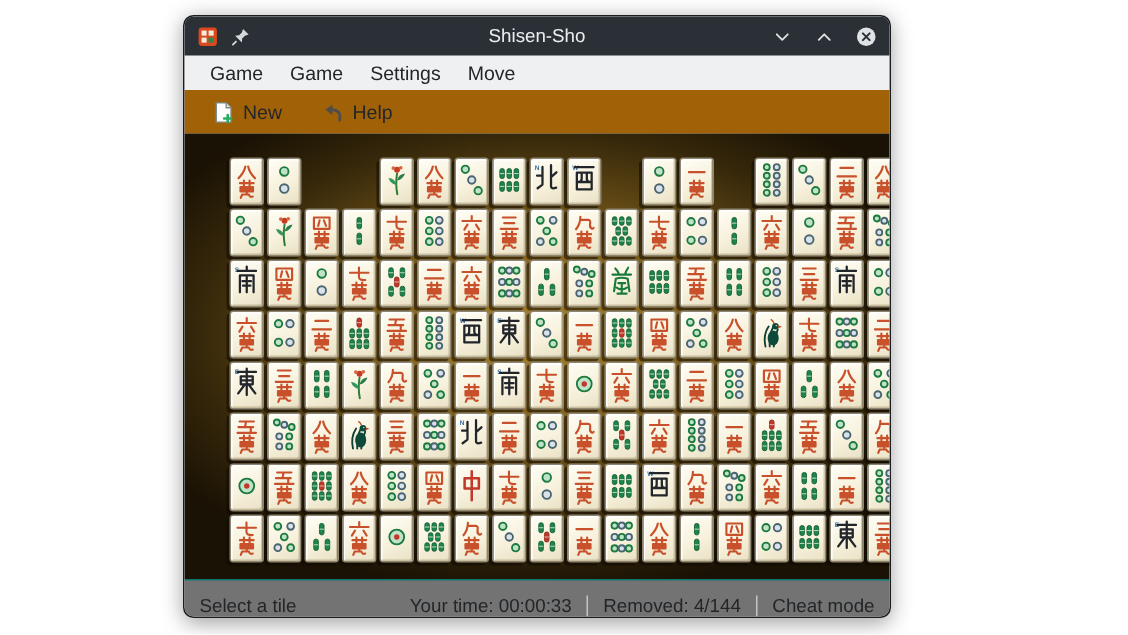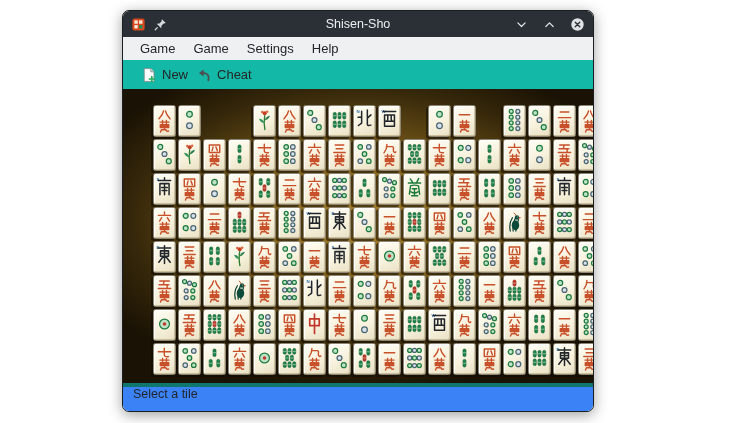--- a/index.html
+++ b/index.html
@@ -14,21 +14,21 @@
             padding:0 8px;flex:0 0 auto;}
   .tb-left{display:flex;align-items:center;gap:7px;}
   .title-text{position:absolute;left:0;right:0;text-align:center;color:#eceff1;font-size:12.5px;}
   .tb-right{margin-left:auto;display:flex;align-items:center;gap:12px;z-index:2;}
   .winbtn{width:16px;height:16px;display:flex;align-items:center;justify-content:center;cursor:default;}
   
   .menubar{height:23px;background:#eff0f1;display:flex;align-items:center;padding:0 8px;
            font-size:13px;color:#232629;flex:0 0 auto;}
   .menu-item{padding:2px 9px;border-radius:2px;}
   
-  .toolbar{height:29px;background:#14b8a6;display:flex;align-items:center;
+  .toolbar{height:29px;background:#a16207;display:flex;align-items:center;gap:18px;
            padding:0 14px;font-size:13px;color:#232629;flex:0 0 auto;}
   .tb-btn{display:flex;align-items:center;gap:5px;padding:2px 4px;border-radius:3px;}
   .tb-label{color:#232629;}
   
   .gamearea{position:relative;flex:1 1 auto;
     background:radial-gradient(ellipse 62% 58% at 50% 45%,
       #a8822b 0%, #8d6a20 26%, #634a15 52%, #35270a 78%, #1a1204 100%);}
   .board{position:absolute;left:29px;top:15px;display:grid;
          grid-template-columns:repeat(18,25px);grid-auto-rows:34px;}
   .cell{width:25px;height:34px;position:relative;}
@@ -36,22 +36,22 @@
         background:linear-gradient(155deg,#fffef6 0%,#f7f1dc 55%,#e9e1c5 100%);
         border:1px solid #8d8672;border-radius:2.5px;
         box-shadow:-2px 2px 0 rgba(15,9,1,.55), inset 1px 1px 0 #ffffff, inset -1px -1px 0 rgba(150,130,85,.4);}
   .face{width:19px;height:26px;display:block;margin:1px auto 0;}
   .char{stroke:#c8502a;fill:none;stroke-width:1.5;stroke-linecap:round;stroke-linejoin:round;}
   .wind{stroke:#22262b;fill:none;stroke-width:1.6;stroke-linecap:round;stroke-linejoin:round;}
   .windletter{font-family:"Liberation Sans",sans-serif;font-size:4.6px;fill:#2e6da4;font-weight:bold;}
   .drg{stroke:#1a7a3a;fill:none;stroke-width:1.5;stroke-linecap:round;stroke-linejoin:round;}
   .drr{stroke:#c0392b;fill:none;stroke-width:1.8;stroke-linecap:round;stroke-linejoin:round;}
   
-  .statusbar{height:24px;background:#3b82f6;border-top:4px solid #0f766e;flex:0 0 auto;
-             display:flex;align-items:flex-start;font-size:12.5px;color:#232629;padding:0 10px;}
+  .statusbar{height:24px;background:#737373;border-top:1px solid #0f766e;flex:0 0 auto;
+             display:flex;align-items:flex-end;font-size:12.5px;color:#232629;padding:0 10px;}
   .sb-right{margin-left:auto;display:flex;align-items:center;}
   .sb-sep{width:1px;height:14px;background:#c2c6c9;margin:0 10px;}
 </style>
 </head>
 <body>
 
 <div class="stage">
   <div class="window">
 
     <div class="titlebar">
@@ -86,37 +86,37 @@
             <path d="M5.6 5.6 L10.4 10.4 M10.4 5.6 L5.6 10.4" stroke="#2b3036" stroke-width="1.5" stroke-linecap="round"></path>
           </svg>
         </div>
       </div>
     </div>
 
     <div class="menubar" id="menubar">
         <span class="menu-item">Game</span>
         <span class="menu-item">Game</span>
         <span class="menu-item">Settings</span>
-        <span class="menu-item">Help</span>
+        <span class="menu-item">Move</span>
       </div>
     <div class="toolbar" id="toolbar">
         <div class="tb-btn">
           <svg width="16" height="16" viewBox="0 0 16 16">
     <path d="M3.2 1.6 H9.8 L13 4.8 V14.4 H3.2 Z" fill="#fdfdfd" stroke="#7f8c8d" stroke-width="0.9"></path>
     <path d="M9.8 1.6 V4.8 H13" fill="#dfe3e4" stroke="#7f8c8d" stroke-width="0.9"></path>
     <path d="M10.8 9.6 V14.4 M8.4 12 H13.2" stroke="#27ae60" stroke-width="1.7" stroke-linecap="round"></path>
           </svg>
           <span class="tb-label">New</span>
         </div>
         <div class="tb-btn">
           <svg width="16" height="16" viewBox="0 0 16 16">
     <path d="M12.4 13.2 Q13.8 7 8.4 6.2 L6.4 6.1" fill="none" stroke="#4d4d4d" stroke-width="1.8" stroke-linecap="round"></path>
     <path d="M7.6 2.6 L3 6.1 L7.6 9.6 Z" fill="#4d4d4d"></path>
           </svg>
-          <span class="tb-label">Cheat</span>
+          <span class="tb-label">Help</span>
         </div>
       </div>
 
     <div class="gamearea">
       <div class="board" id="board">
           <div class="cell">
             <div class="tile">
               <svg viewBox="0 0 20 26" class="face">
                 <path class="char" d="M9 3.5 Q8.3 7.5 4.2 11.8 M11 3.5 Q11.7 7.5 15.8 11.8"></path>
                 <path class="char" d="M5.2 15.2 H14.8 M8 13.4 V17 M12 13.4 V17 M5.6 18 H14.4 V21 H5.6 Z M5.6 19.5 H14.4 M10 21 V23.2 M6.8 23.2 H11.5 M6.8 23.2 L5.8 25.6 M11.5 23.2 Q12.2 25.4 14.2 24.6"></path>
@@ -1572,16 +1572,23 @@
                 <path class="char" d="M5.5 3.5 H14.5 M6.5 7.5 H13.5 M4 11.5 H16"></path>
                 <path class="char" d="M5.2 15.2 H14.8 M8 13.4 V17 M12 13.4 V17 M5.6 18 H14.4 V21 H5.6 Z M5.6 19.5 H14.4 M10 21 V23.2 M6.8 23.2 H11.5 M6.8 23.2 L5.8 25.6 M11.5 23.2 Q12.2 25.4 14.2 24.6"></path>
               </svg>
             </div>
           </div>
         </div>
     </div>
 
     <div class="statusbar">
       <span>Select a tile</span>
+      <div class="sb-right">
+        <span>Your time: 00:00:33</span>
+        <span class="sb-sep"></span>
+        <span>Removed: 4/144</span>
+        <span class="sb-sep"></span>
+        <span>Cheat mode</span>
+      </div>
     </div>
 
   </div>
 </div>
 
 </body></html>

